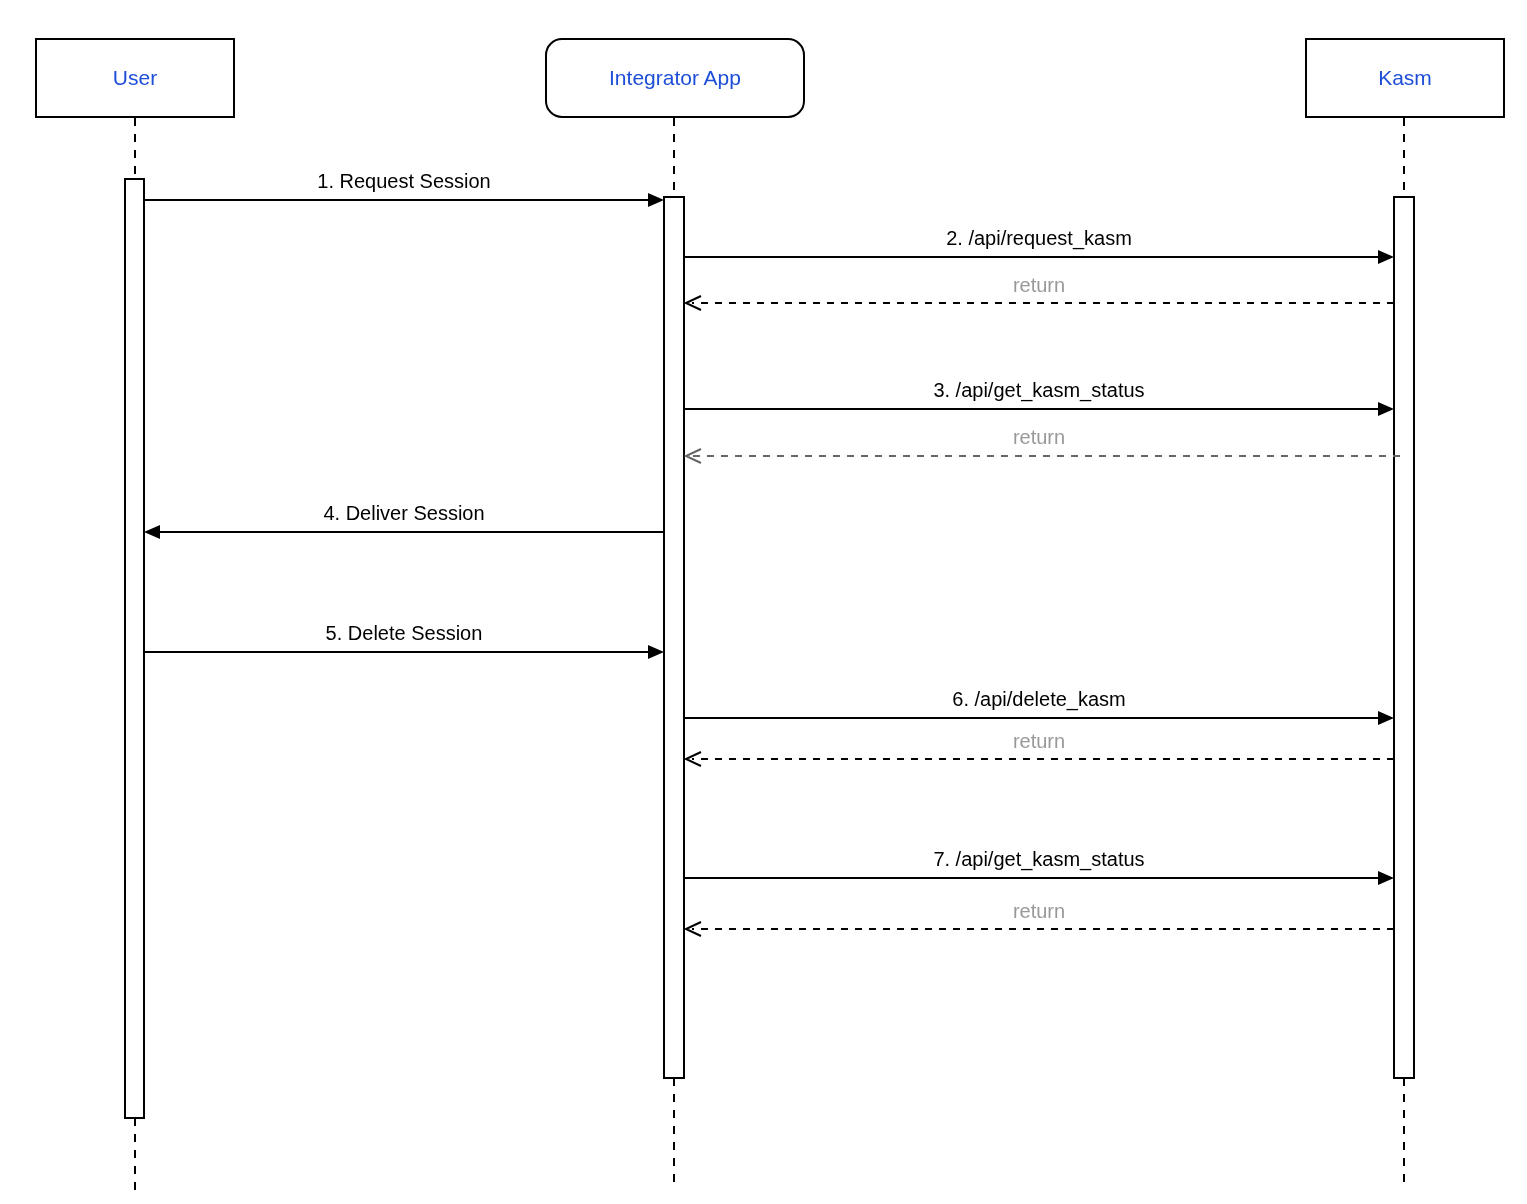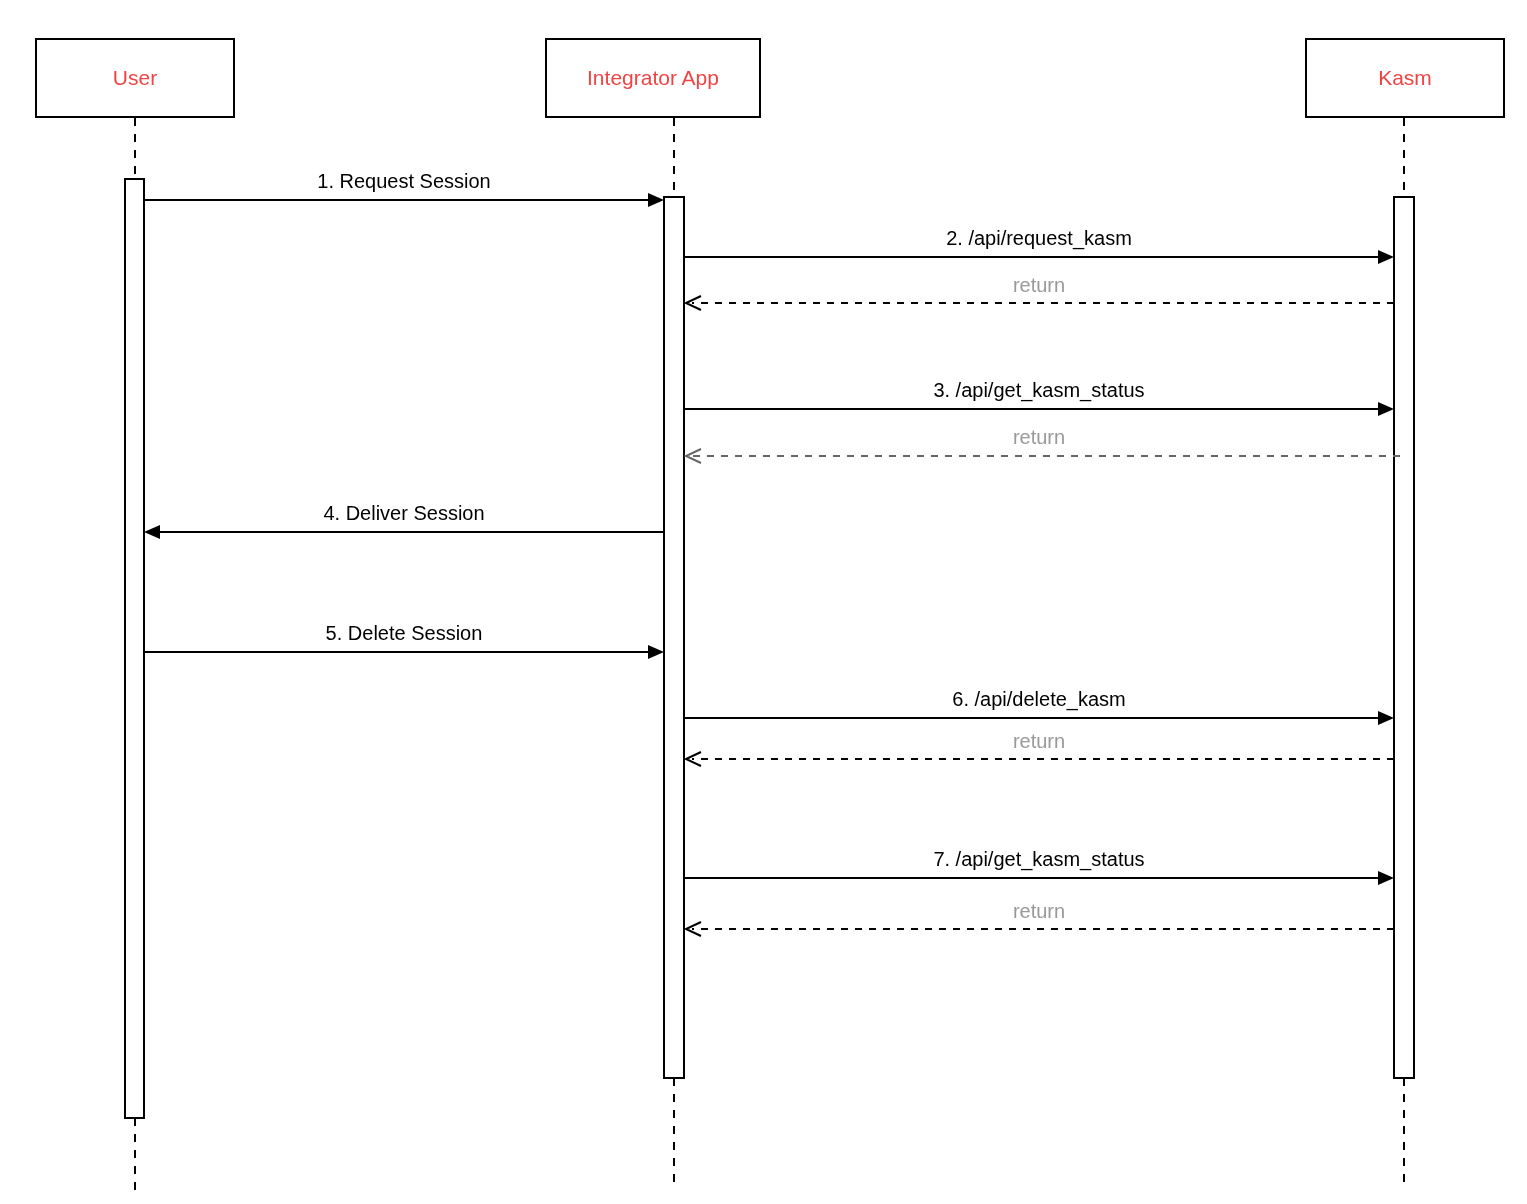--- a/index.html
+++ b/index.html
@@ -20,25 +20,25 @@
     position: absolute;
     top: 38px;
     height: 80px;
     box-sizing: border-box;
     border: 2px solid #000000;
     background: #ffffff;
     display: flex;
     align-items: center;
     justify-content: center;
     font-size: 21px;
-    color: #ef4444;
+    color: #1d4ed8;
     white-space: nowrap;
   }
   .box-user       { left: 35px;   width: 200px; }
-  .box-integrator { left: 545px;  width: 216px; }
+  .box-integrator { left: 545px;  width: 260px; border-radius: 17px; }
   .box-kasm       { left: 1305px; width: 200px; text-align: center; }
 
   svg text {
     font-family: "Liberation Sans", sans-serif;
     font-size: 20px;
     fill: #000000;
   }
   svg text.return-label { fill: #999999; }
 </style>
 </head>

